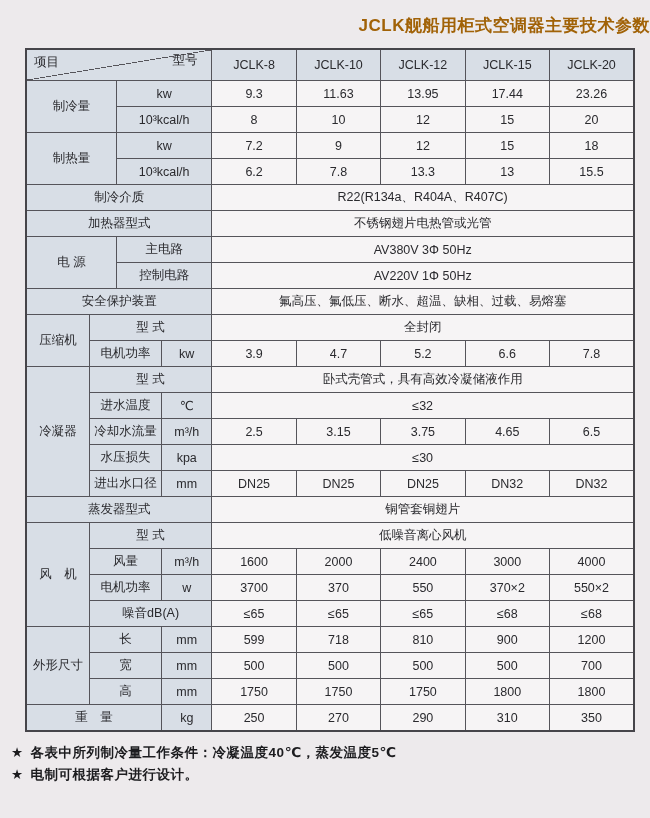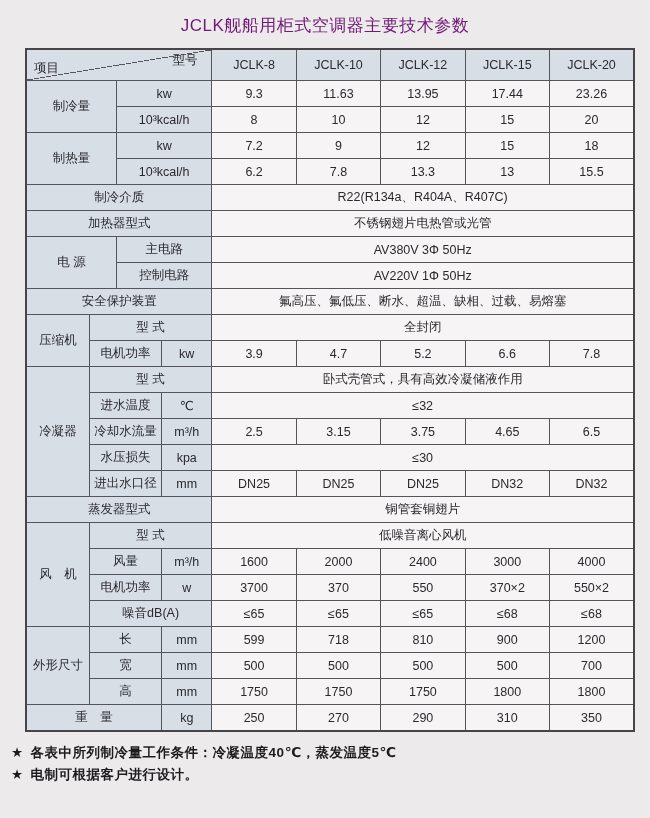--- a/index.html
+++ b/index.html
@@ -9,23 +9,23 @@
   body {
     width: 650px;
     height: 818px;
     background: #edeaec;
     font-family: "Liberation Sans", "DejaVu Sans", sans-serif;
     color: #2a2a2e;
     position: relative;
     overflow: hidden;
   }
   .page-title {
-    text-align: center;
-    color: #701a75;
-    font-weight: normal;
+    text-align: right;
+    color: #a16207;
+    font-weight: bold;
     font-size: 17px;
     padding: 14px 0 11px 0;
     letter-spacing: 0.5px;
   }
   table.spec {
     border-collapse: collapse;
     table-layout: fixed;
     margin-left: 25px;
     width: 610px;
     border: 2px solid #46454a;
@@ -48,21 +48,21 @@
     position: relative;
     padding: 0;
     background:
       linear-gradient(to bottom right,
         rgba(0,0,0,0) 49.3%, #55545a 49.3%, #55545a 50.7%, rgba(0,0,0,0) 50.7%),
       #d8dee6;
   }
   .diag-item {
     position: absolute;
     left: 7px;
-    bottom: 3px;
+    bottom: 9px;
     font-size: 12.5px;
   }
   .diag-model {
     position: absolute;
     right: 14px;
     top: 2px;
     font-size: 12.5px;
   }
   .notes {
     margin: 12px 0 0 11px;

